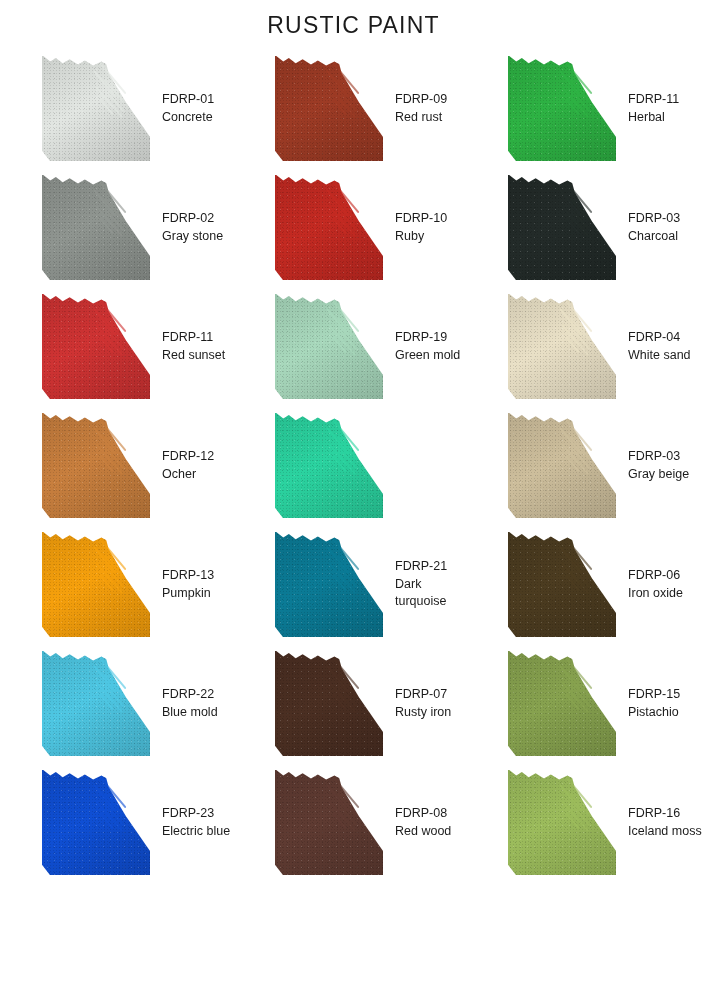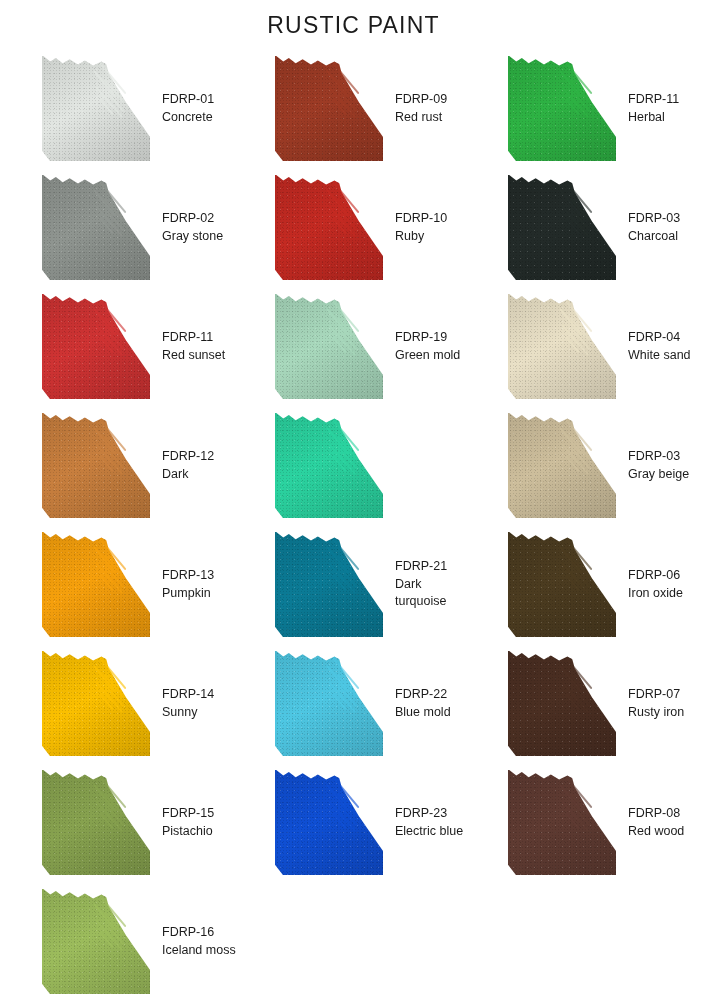--- a/index.html
+++ b/index.html
@@ -364,21 +364,21 @@
               <i style="left: 6px; top: 28px; width: 26px; background: rgb(200, 127, 62); opacity: 0.85; transform: rotate(50deg);"></i>
               <i style="left: 18px; top: 34px; width: 24px; background: rgb(200, 127, 62); opacity: 0.62; transform: rotate(50deg);"></i>
               <i style="left: 10px; top: 40px; width: 20px; background: rgb(200, 127, 62); opacity: 0.85; transform: rotate(50deg);"></i>
               <i style="left: 22px; top: 46px; width: 16px; background: rgb(200, 127, 62); opacity: 0.62; transform: rotate(50deg);"></i>
             </div>
             <div class="nick"></div>
           </div>
         </div>
         <div class="labels">
           <div class="code">FDRP-12</div>
-          <div class="name">Dark</div>
+          <div class="name">Ocher</div>
         </div>
       </div>
       <div class="cell">
         <div class="swatch-wrap">
           <div class="swatch">
             <div class="paint" style="background: linear-gradient(150deg, rgb(39, 190, 144) 0%, rgb(43, 211, 160) 45%, rgb(36, 177, 134) 100%);"></div>
             <div class="grain"></div>
             <div class="topedge"></div>
             <div class="wedge"></div>
             <div class="streaks">
@@ -486,44 +486,20 @@
           </div>
         </div>
         <div class="labels">
           <div class="code">FDRP-06</div>
           <div class="name">Iron oxide</div>
         </div>
       </div>
       <div class="cell">
         <div class="swatch-wrap">
           <div class="swatch">
-            <div class="paint" style="background: linear-gradient(150deg, rgb(226, 173, 0) 0%, rgb(251, 192, 0) 45%, rgb(211, 161, 0) 100%);"></div>
-            <div class="grain"></div>
-            <div class="topedge"></div>
-            <div class="wedge"></div>
-            <div class="streaks">
-              <i style="left: 10px; top: 4px; width: 40px; background: rgb(251, 192, 0); opacity: 0.62; transform: rotate(50deg);"></i>
-              <i style="left: 4px; top: 12px; width: 34px; background: rgb(251, 192, 0); opacity: 0.85; transform: rotate(50deg);"></i>
-              <i style="left: 14px; top: 20px; width: 30px; background: rgb(251, 192, 0); opacity: 0.62; transform: rotate(50deg);"></i>
-              <i style="left: 6px; top: 28px; width: 26px; background: rgb(251, 192, 0); opacity: 0.85; transform: rotate(50deg);"></i>
-              <i style="left: 18px; top: 34px; width: 24px; background: rgb(251, 192, 0); opacity: 0.62; transform: rotate(50deg);"></i>
-              <i style="left: 10px; top: 40px; width: 20px; background: rgb(251, 192, 0); opacity: 0.85; transform: rotate(50deg);"></i>
-              <i style="left: 22px; top: 46px; width: 16px; background: rgb(251, 192, 0); opacity: 0.62; transform: rotate(50deg);"></i>
-            </div>
-            <div class="nick"></div>
-          </div>
-        </div>
-        <div class="labels">
-          <div class="code">FDRP-14</div>
-          <div class="name">Sunny</div>
-        </div>
-      </div>
-      <div class="cell">
-        <div class="swatch-wrap">
-          <div class="swatch">
             <div class="paint" style="background: linear-gradient(150deg, rgb(70, 179, 204) 0%, rgb(78, 199, 227) 45%, rgb(66, 167, 191) 100%);"></div>
             <div class="grain"></div>
             <div class="topedge"></div>
             <div class="wedge"></div>
             <div class="streaks">
               <i style="left: 10px; top: 4px; width: 40px; background: rgb(78, 199, 227); opacity: 0.62; transform: rotate(50deg);"></i>
               <i style="left: 4px; top: 12px; width: 34px; background: rgb(78, 199, 227); opacity: 0.85; transform: rotate(50deg);"></i>
               <i style="left: 14px; top: 20px; width: 30px; background: rgb(78, 199, 227); opacity: 0.62; transform: rotate(50deg);"></i>
               <i style="left: 6px; top: 28px; width: 26px; background: rgb(78, 199, 227); opacity: 0.85; transform: rotate(50deg);"></i>
               <i style="left: 18px; top: 34px; width: 24px; background: rgb(78, 199, 227); opacity: 0.62; transform: rotate(50deg);"></i>

